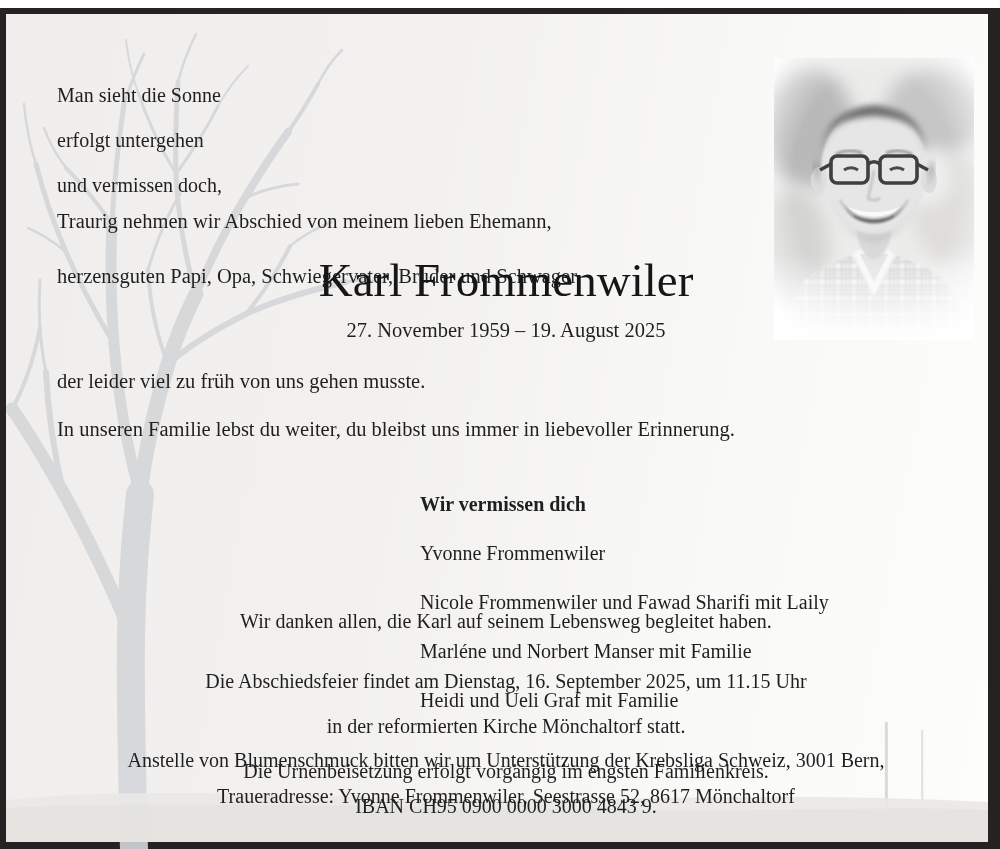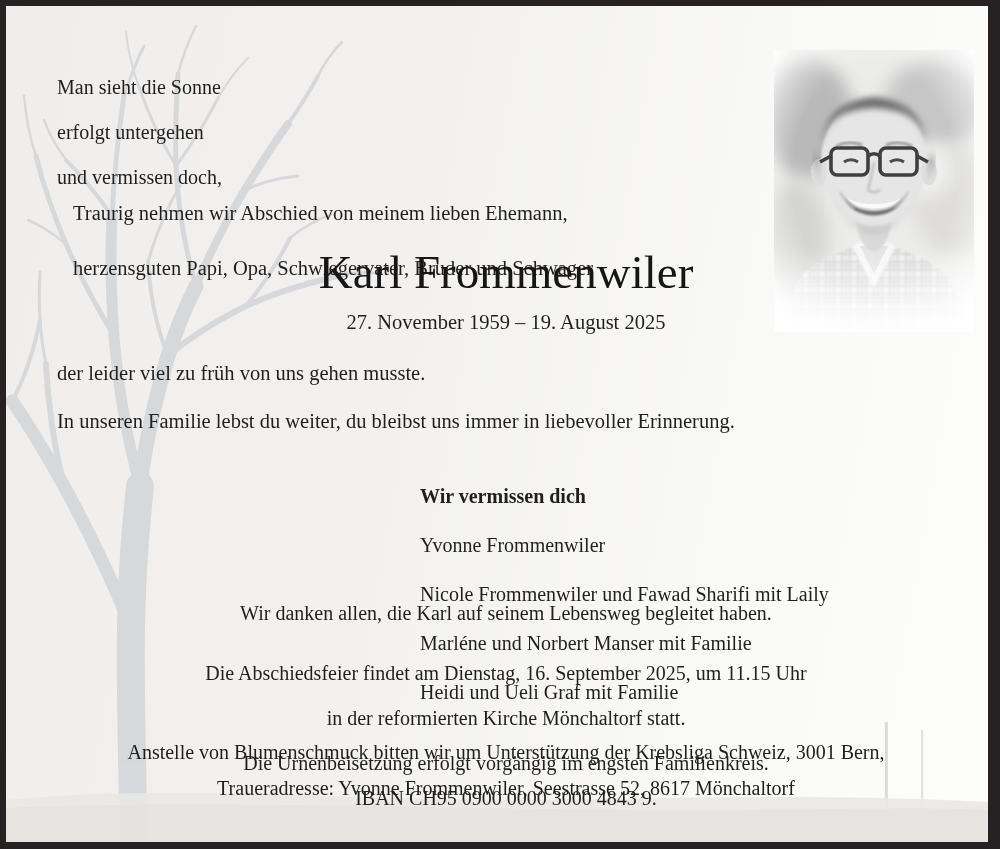--- a/index.html
+++ b/index.html
@@ -6,26 +6,27 @@
     margin:0;padding:0;width:1000px;height:849px;overflow:hidden;
     font-family:"Liberation Serif","DejaVu Serif",serif;
     background:#ffffff;
   }
   .page{
     position:absolute;inset:0;box-sizing:border-box;
     border-style:solid;border-color:#262223;
     border-width:6px 12px 7px 6px;
     background:linear-gradient(100deg,#efeeec 0%,#f2f1ef 40%,#f9f9f8 72%,#fdfdfc 100%);
     color:#1f1f1f;
+    margin-top:8px;
   }
   .bg-tree{position:absolute;left:0;top:0;width:380px;height:836px;pointer-events:none;}
   .bg-ground{position:absolute;left:0;bottom:0;width:100%;height:120px;pointer-events:none;}
   .txt{position:absolute;white-space:pre-line;}
   .poem{left:51px;top:48px;font-size:20px;line-height:22.4px;}
-  .intro{left:67px;top:166px;font-size:20.5px;line-height:27.5px;}
+  .intro{left:51px;top:166px;font-size:20.5px;line-height:27.5px;}
   .name{left:0;top:241px;width:1000px;text-align:center;font-size:47px;line-height:1.1;color:#161616;}
   .dates{left:0;top:305px;width:1000px;text-align:center;font-size:20.5px;}
   .para1{left:51px;top:356px;font-size:20.5px;}
   .para2{left:51px;top:404px;font-size:20.5px;}
   .mourners{left:414px;top:454px;font-size:20px;line-height:24.4px;}
   .mourners .head{font-weight:bold;}
   .thanks{left:0;top:596px;width:1000px;text-align:center;font-size:20px;}
   .ceremony{left:0;top:633px;width:1000px;text-align:center;font-size:20px;line-height:22.5px;}
   .donation{left:0;top:712px;width:1000px;text-align:center;font-size:20px;line-height:23px;}
   .address{left:0;top:771px;width:1000px;text-align:center;font-size:20px;}

